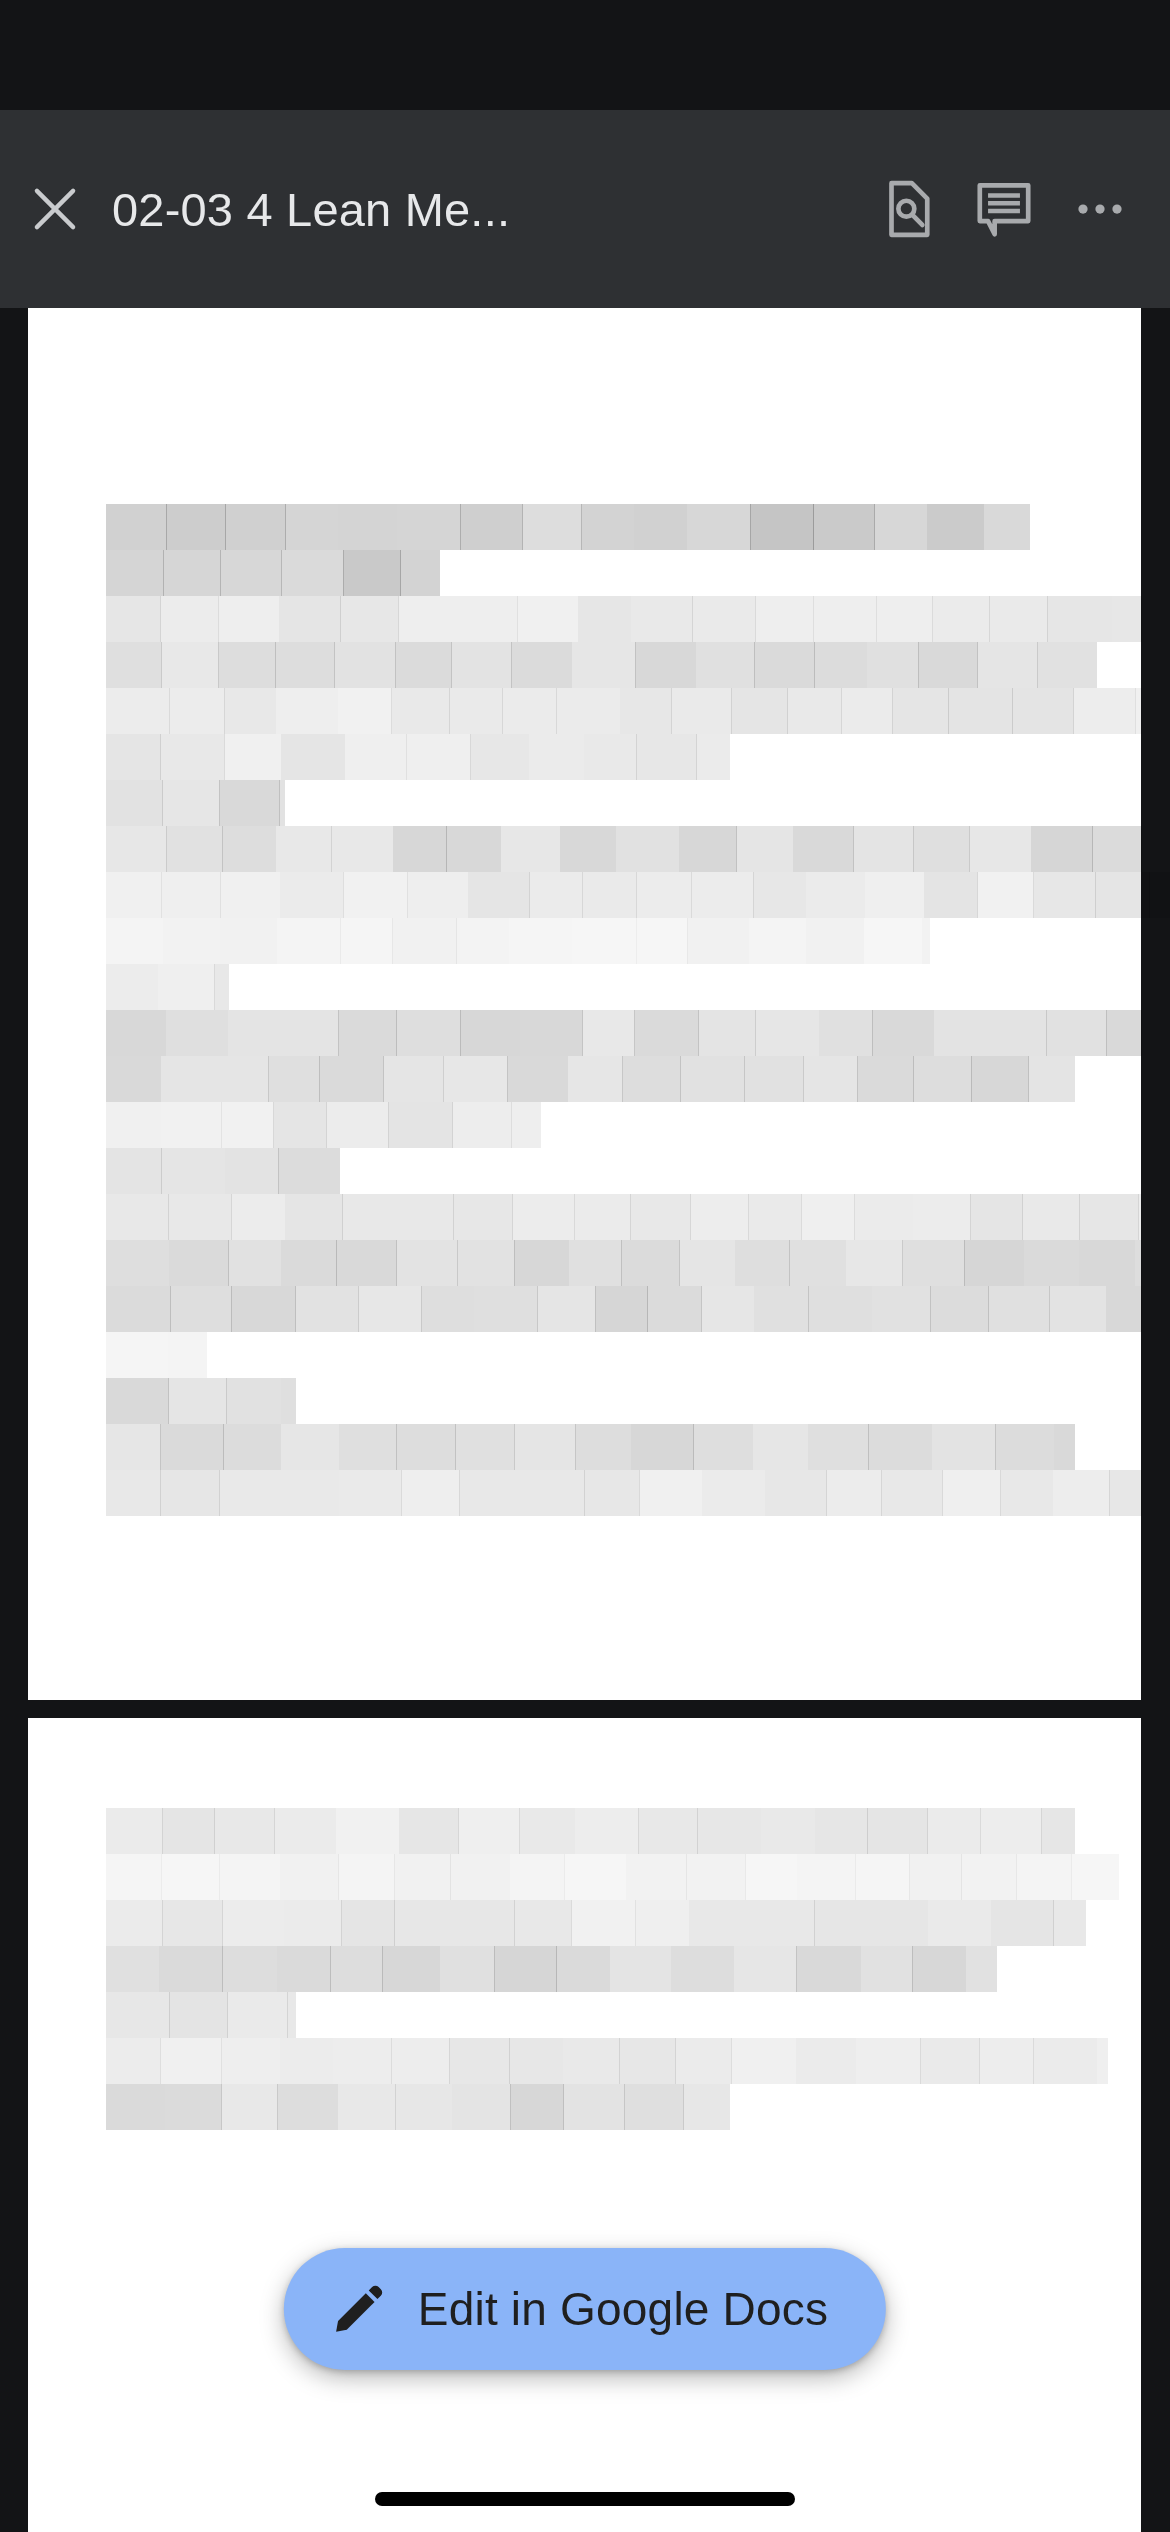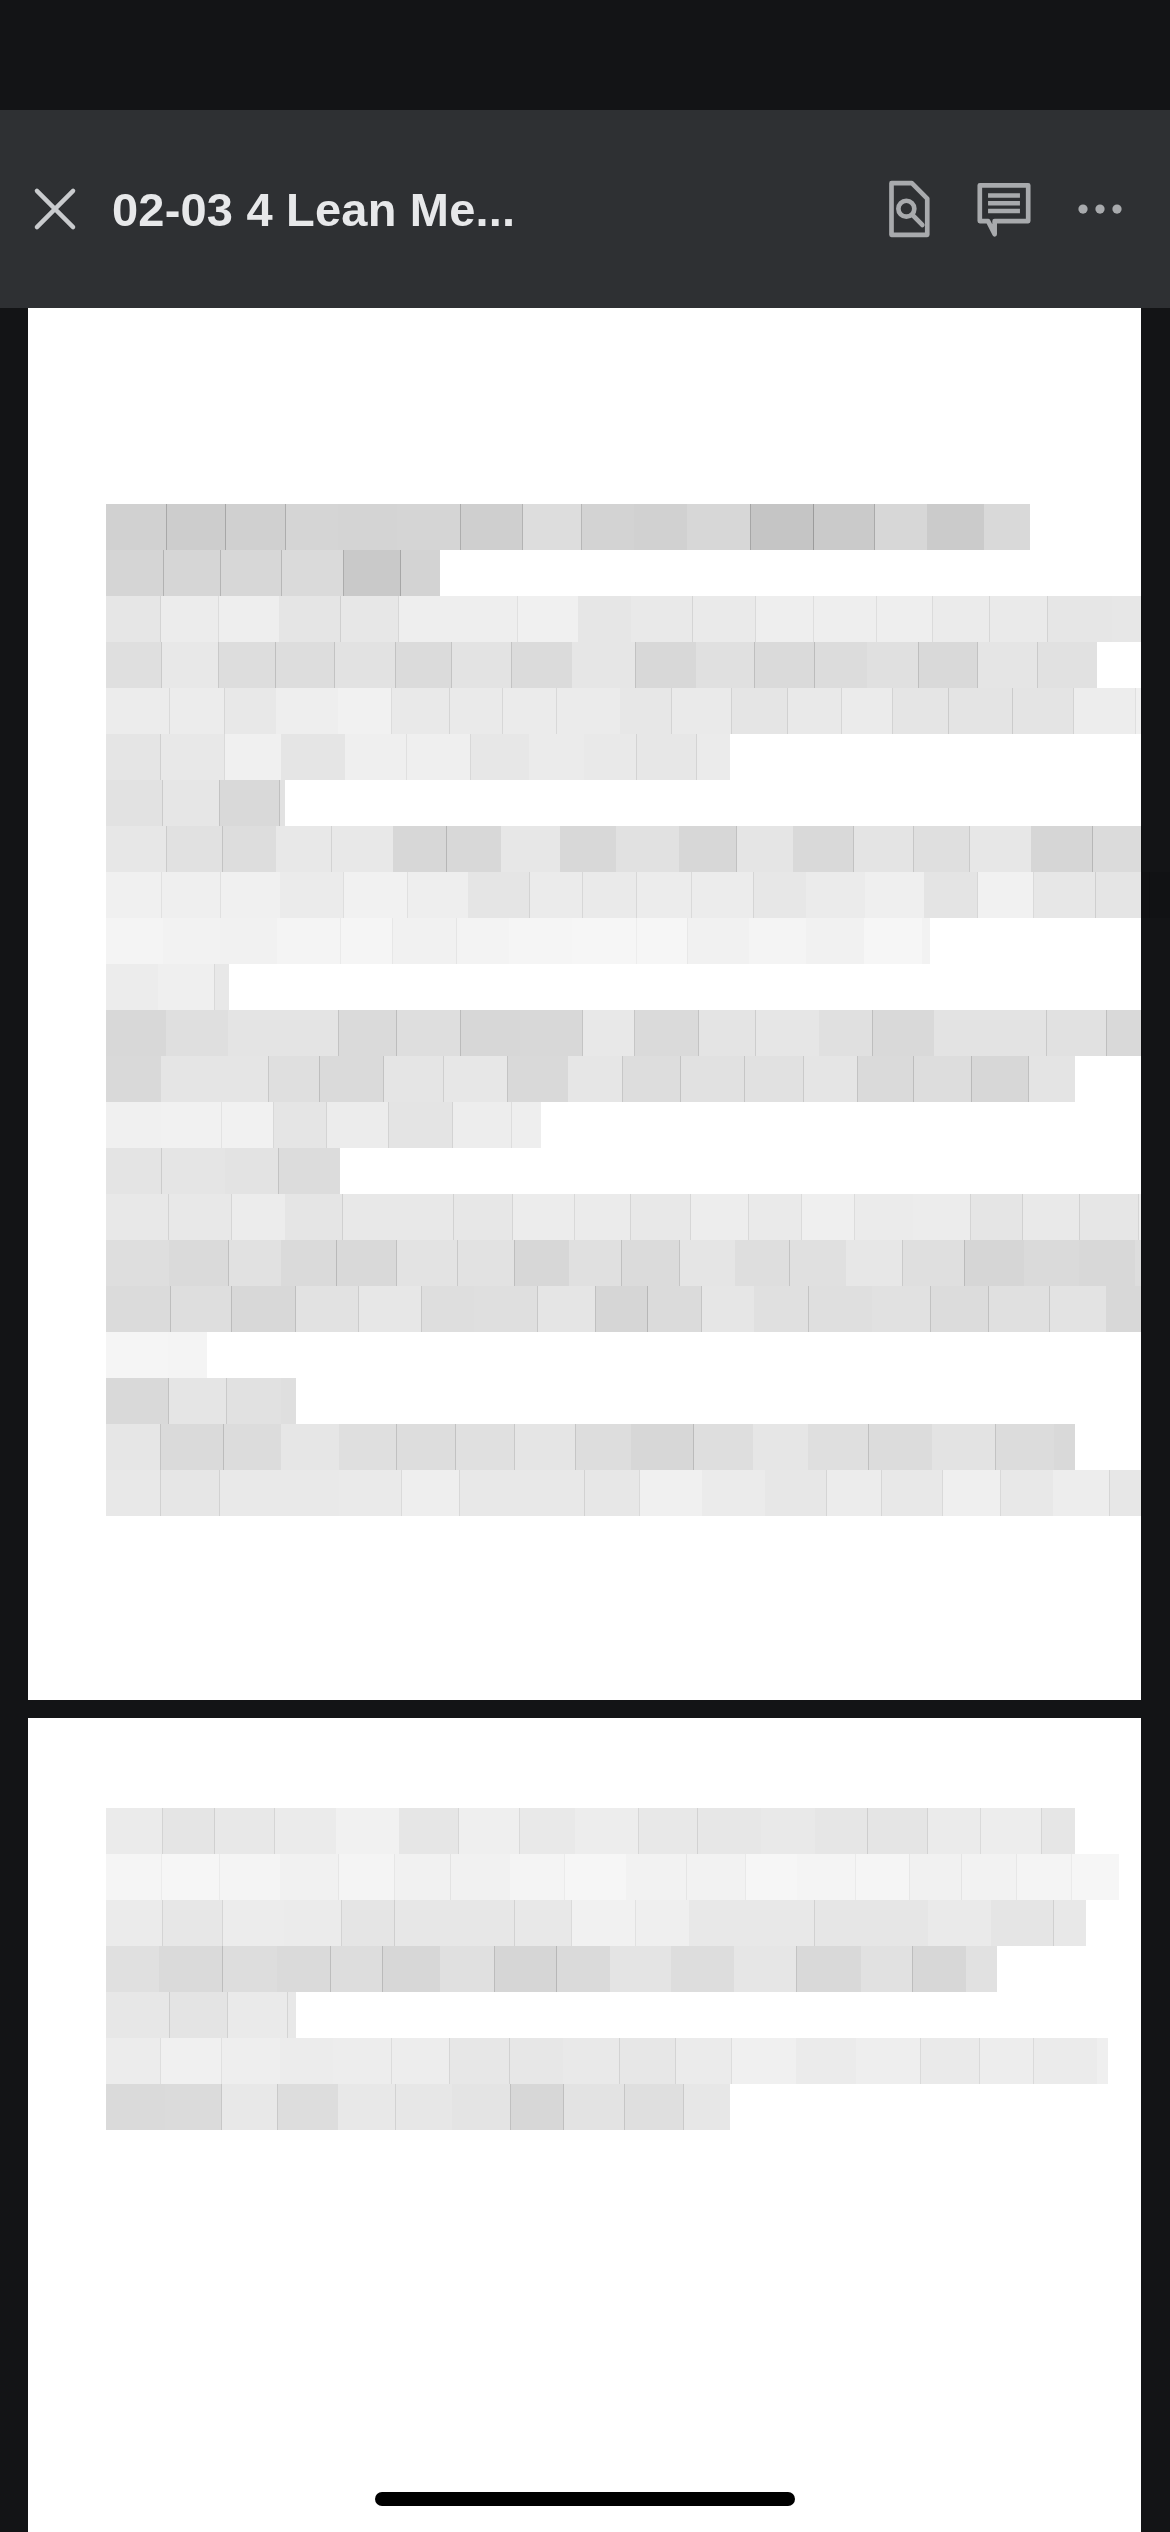--- a/index.html
+++ b/index.html
@@ -53,21 +53,21 @@
   .toolbar {
     position:absolute; top:110px; left:0; width:1170px; height:198px;
     background:#2E3033;
     display:flex; align-items:center;
   }
   .tb-close {
     width:70px; height:70px; margin-left:20px; margin-right:8px;
     display:flex; align-items:center; justify-content:center;
   }
   .tb-title {
-    flex:1 1 auto; color:#E7E8EA; font-size:47px; font-weight:700;
+    flex:1 1 auto; color:#E7E8EA; font-size:47px; font-weight:400;
     white-space:nowrap; overflow:hidden; margin-left:14px; letter-spacing:0.2px;
   }
   .tb-btn {
     width:96px; height:96px; display:flex; align-items:center; justify-content:center;
     flex:0 0 auto;
   }
   .tb-btn.last { margin-right:22px; }
 
   
   .docarea {
@@ -598,17 +598,24 @@
             <span class="blk" style="left: 32.9926%; width: 5.1221%; background: rgba(0, 0, 0, 0.094);"></span>
             <span class="blk" style="left: 38.0547%; width: 5.34668%; background: rgba(0, 0, 0, 0.106);"></span>
             <span class="blk" style="left: 43.3414%; width: 4.82028%; background: rgba(0, 0, 0, 0.157);"></span>
             <span class="blk" style="left: 48.1016%; width: 5.52515%; background: rgba(0, 0, 0, 0.11);"></span>
             <span class="blk" style="left: 53.5668%; width: 5.36697%; background: rgba(0, 0, 0, 0.125);"></span>
             <span class="blk" style="left: 58.8738%; width: 4.18624%; background: rgba(0, 0, 0, 0.094);"></span>
           </div>
         </div>
     </div>
 
+    <div class="fab">
+      <svg width="58" height="58" viewBox="0 0 24 24">
+        <path d="M3.4 17.0 L14.9 5.5 L18.5 9.1 L7.0 20.6 L2.6 21.4 Z" fill="#1F1F1F"></path>
+        <path d="M16.1 4.3 L17.5 2.9 a1.9 1.9 0 0 1 2.7 0 l0.9 0.9 a1.9 1.9 0 0 1 0 2.7 L19.7 7.9 Z" fill="#1F1F1F"></path>
+      </svg>
+      <div class="fab-label">Edit in Google Docs</div>
+    </div>
 
     <div class="home-ind"></div>
   </div>
 
 </div>
 
 </body></html>

